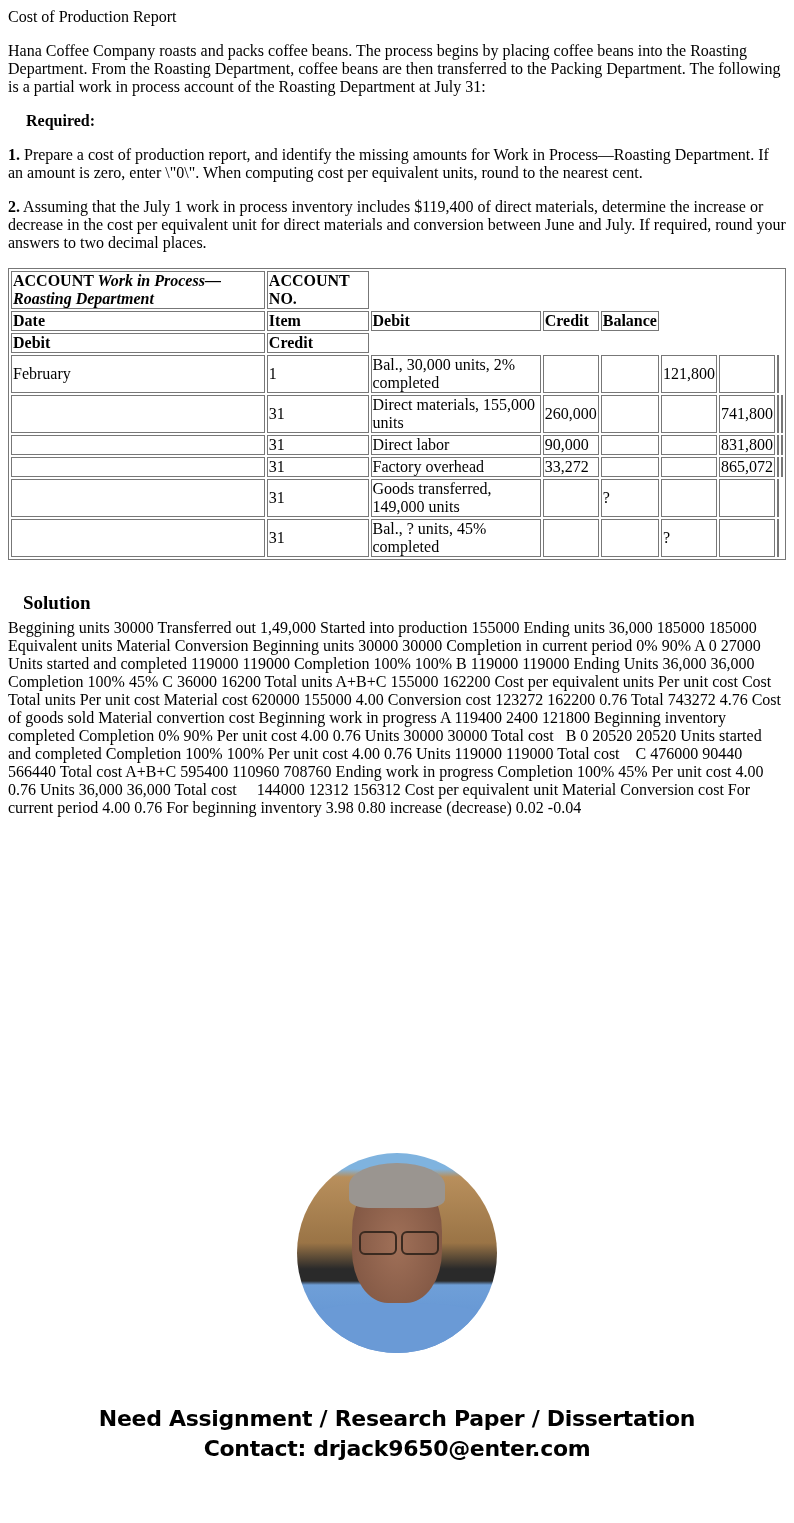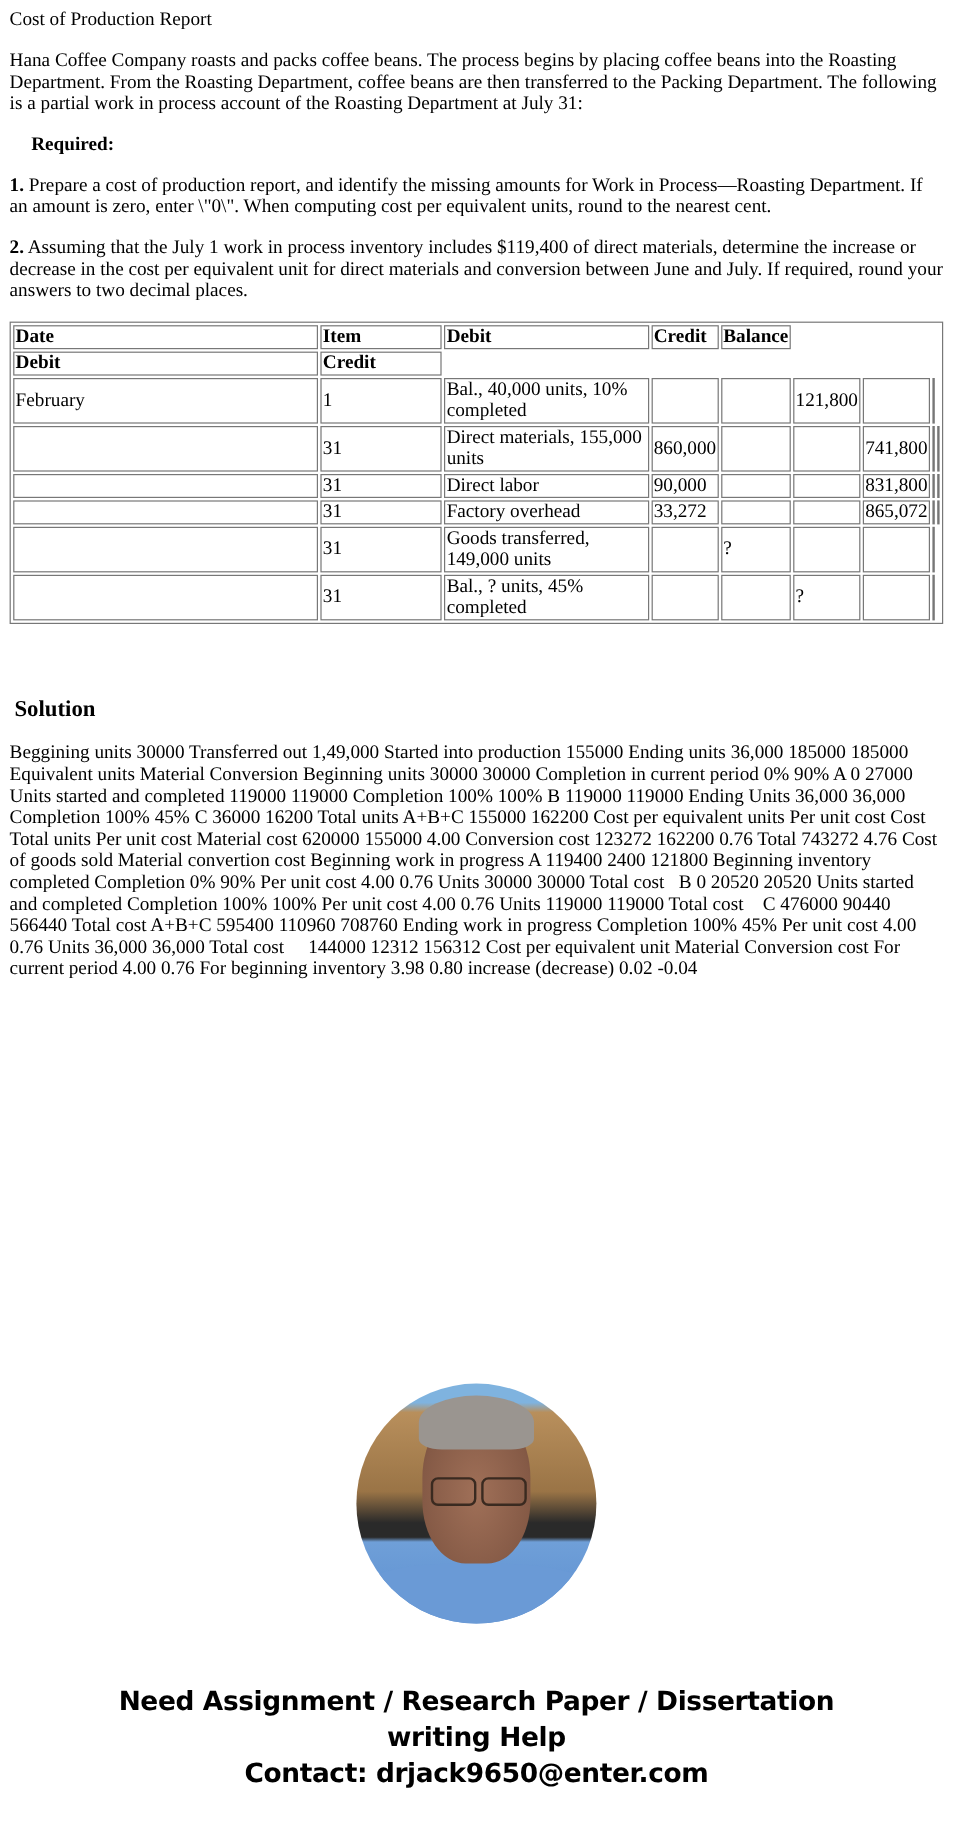--- a/index.html
+++ b/index.html
@@ -82,50 +82,58 @@
       <col style="width:102px">
       <col style="width:172px">
       <col style="width:54px">
       <col style="width:56px">
       <col style="width:54px">
       <col style="width:54px">
       <col style="width:2px">
       <col style="width:2px">
   </colgroup>
   <tbody>
+      <tr style="height:38px">
+    <td class="hdr">
+      <span>ACCOUNT</span>
+      <span class="it">Work in Process—Roasting Department</span>
+    </td>
+    <td class="hdr">ACCOUNT NO.</td>
+    <td class="noborder" colspan="7"></td>
+  </tr>
   <tr style="height:20px">
     <td class="hdr">Date</td>
     <td class="hdr">Item</td>
     <td class="hdr">Debit</td>
     <td class="hdr">Credit</td>
     <td class="hdr">Balance</td>
     <td class="noborder" colspan="4"></td>
   </tr>
   <tr style="height:20px">
     <td class="hdr">Debit</td>
     <td class="hdr">Credit</td>
     <td class="noborder" colspan="7"></td>
   </tr>
 
   <tr style="height:38px">
     <td>February</td>
     <td>1</td>
-    <td>Bal., 40,000 units, 10% completed</td>
+    <td>Bal., 30,000 units, 2% completed</td>
     <td></td>
     <td></td>
     <td>121,800</td>
     <td></td>
     <td class="sliver"></td>
     <td class="noborder"></td>
   </tr>
   <tr style="height:38px">
     <td></td>
     <td>31</td>
     <td>Direct materials, 155,000 units</td>
-    <td>860,000</td>
+    <td>260,000</td>
     <td></td>
     <td></td>
     <td>741,800</td>
     <td class="sliver"></td>
     <td class="sliver"></td>
   </tr>
   <tr style="height:20px">
     <td></td>
     <td>31</td>
     <td>Direct labor</td>
@@ -165,29 +173,28 @@
     <td></td>
     <td></td>
     <td>?</td>
     <td></td>
     <td class="sliver"></td>
     <td class="noborder"></td>
   </tr>
 </tbody>
   </table>
 
-<h2 class="sol-h" style="margin:4px;">Solution</h2>
+<h2 class="sol-h" style="margin:15px;">Solution</h2>
 
 <p class="sol-body">Beggining units 30000 Transferred out 1,49,000 Started into production 155000 Ending units 36,000 185000 185000 Equivalent units Material Conversion Beginning units 30000 30000 Completion in current period 0% 90% A 0 27000 Units started and completed 119000 119000 Completion 100% 100% B 119000 119000 Ending Units 36,000 36,000 Completion 100% 45% C 36000 16200 Total units A+B+C 155000 162200 Cost per equivalent units Per unit cost Cost Total units Per unit cost Material cost 620000 155000 4.00 Conversion cost 123272 162200 0.76 Total 743272 4.76 Cost of goods sold Material convertion cost Beginning work in progress A 119400 2400 121800 Beginning inventory completed Completion 0% 90% Per unit cost 4.00 0.76 Units 30000 30000 Total cost &nbsp; B 0 20520 20520 Units started and completed Completion 100% 100% Per unit cost 4.00 0.76 Units 119000 119000 Total cost &nbsp; &nbsp;C 476000 90440 566440 Total cost A+B+C 595400 110960 708760 Ending work in progress Completion 100% 45% Per unit cost 4.00 0.76 Units 36,000 36,000 Total cost &nbsp; &nbsp; 144000 12312 156312 Cost per equivalent unit Material Conversion cost For current period 4.00 0.76 For beginning inventory 3.98 0.80 increase (decrease) 0.02 -0.04</p>
 
 <div class="avatar">
   <div class="shirt"></div>
   <div class="face"></div>
   <div class="hair"></div>
   <div class="glasses-l"></div>
   <div class="glasses-r"></div>
 </div>
 
 <div class="banner">
   <div>Need Assignment / Research Paper / Dissertation</div>
-  <div>writing Help</div>
   <div>Contact: drjack9650@enter.com</div>
 </div>
 
 </body></html>

